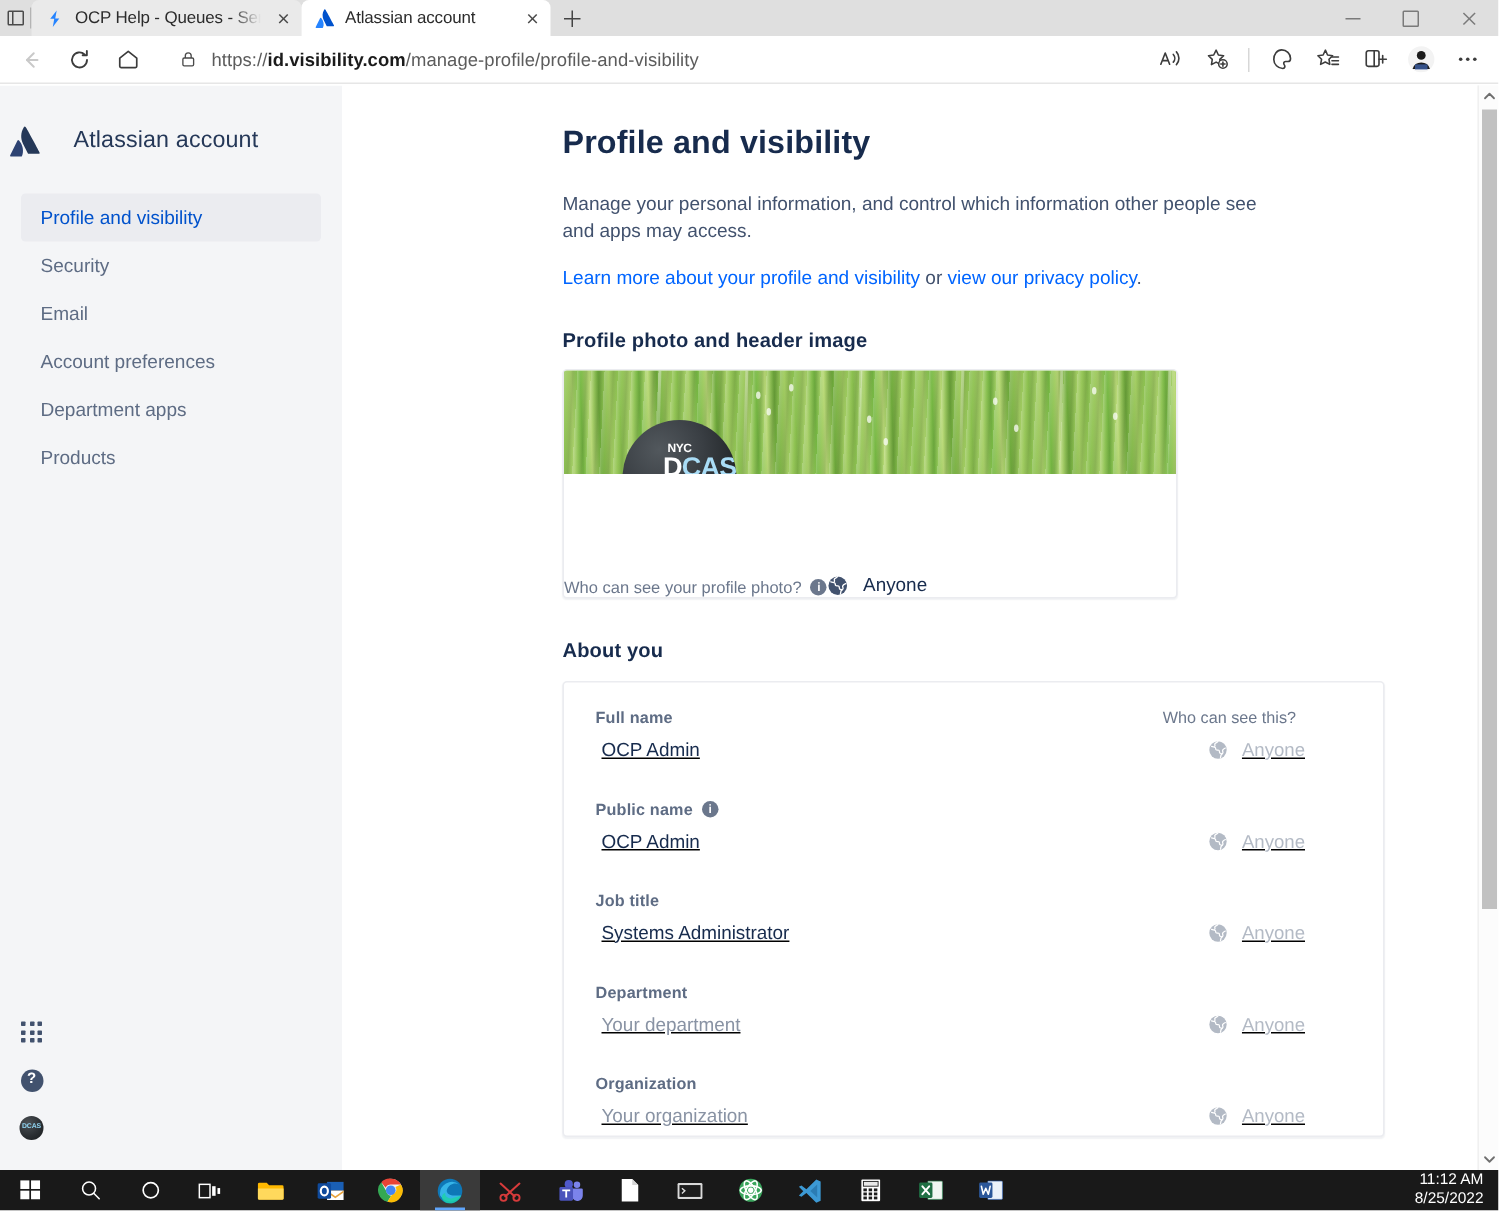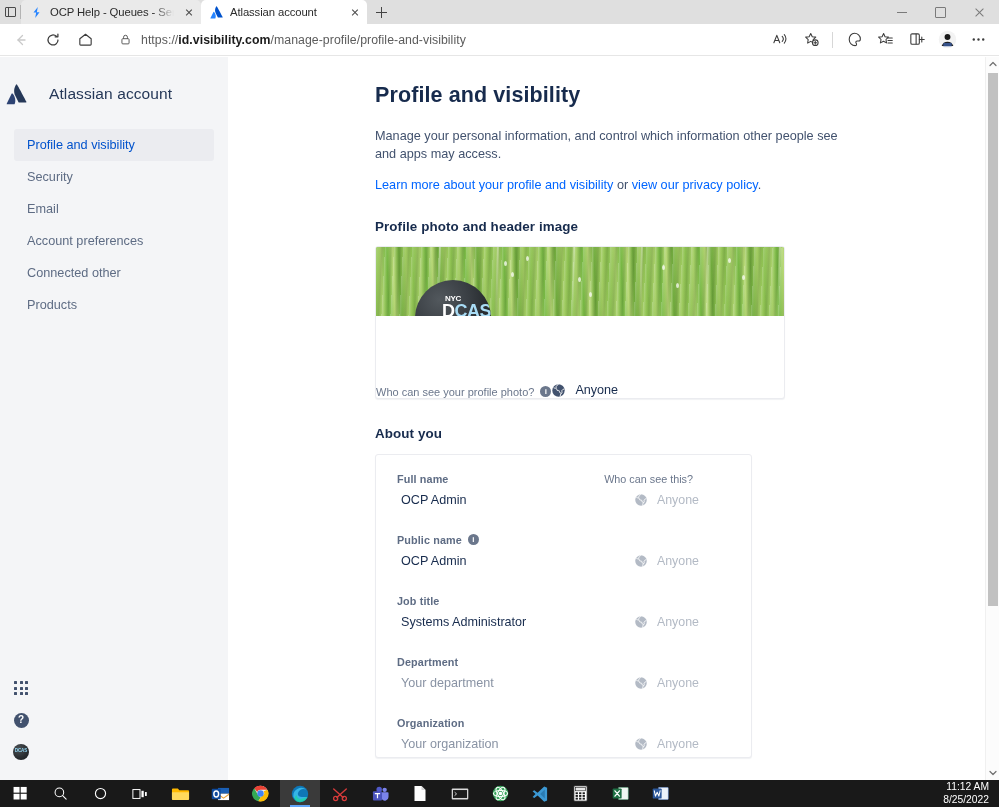--- a/index.html
+++ b/index.html
@@ -215,36 +215,36 @@
     margin-top: 13px; display:flex; align-items:center; gap: 9px;
     font-size: 12.6px; color:#172b4d; padding-right: 28px;
   }
   .info-i {
     width:11px; height:11px; border-radius:50%; background:#6b778c; color:#fff;
     font-size:8px; font-weight:700; display:inline-flex; align-items:center;
     justify-content:center; line-height:1; flex:0 0 11px;
   }
 
   .about-card {
-    margin-top: 13px; width: 377px; background:#fff;
+    margin-top: 13px; width: 548px; background:#fff;
     border: 1px solid #ebecf0; border-radius: 3px;
     box-shadow: 0 1px 1px rgba(9,30,66,0.06);
     padding: 18px 0 6px 0;
   }
   .field-row { padding: 0 24px 0 21px; }
   .field-head {
     display:flex; justify-content:space-between; align-items:center;
   }
   .field-label {
     font-size: 10.8px; color:#5e6c84; font-weight:600; letter-spacing:0.12px;
     display:flex; align-items:center; gap:6px;
   }
   .col-head { font-size: 10.8px; color:#6b778c; padding-right: 34px; }
   .field-body {
-    display:flex; justify-content:space-between; align-items:center; margin-top: 8px;
+    display:flex; justify-content:space-between; align-items:center; margin-top: 8px; text-decoration: underline;
   }
   .field-value { font-size: 12.6px; color:#172b4d; padding-left: 4px; }
   .field-value.placeholder { color:#8993a4; }
   .vis-pill {
     display:flex; align-items:center; gap: 9px;
     font-size: 12.4px; color:#b3bac5; padding-right: 28px;
   }
   .field-gap { height: 27px; }
 
   
@@ -419,21 +419,21 @@
           <div class="navitem">
             <span>Security</span>
           </div>
           <div class="navitem">
             <span>Email</span>
           </div>
           <div class="navitem">
             <span>Account preferences</span>
           </div>
           <div class="navitem">
-            <span>Connected other</span>
+            <span>Department apps</span>
           </div>
           <div class="navitem">
             <span>Products</span>
           </div>
         </div>
 
         <div class="sidefoot">
           <div>
             <span class="grid9">
               <i></i>

